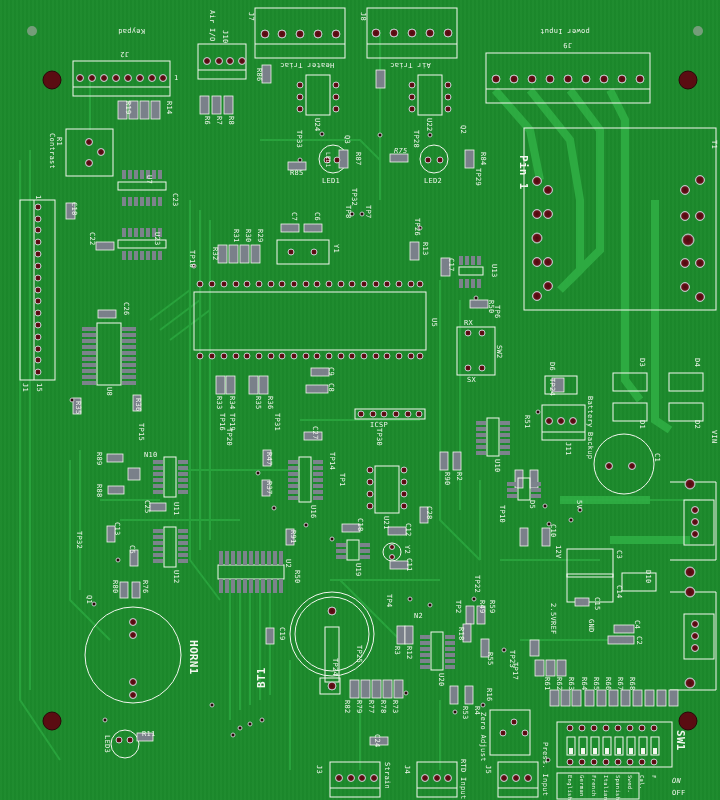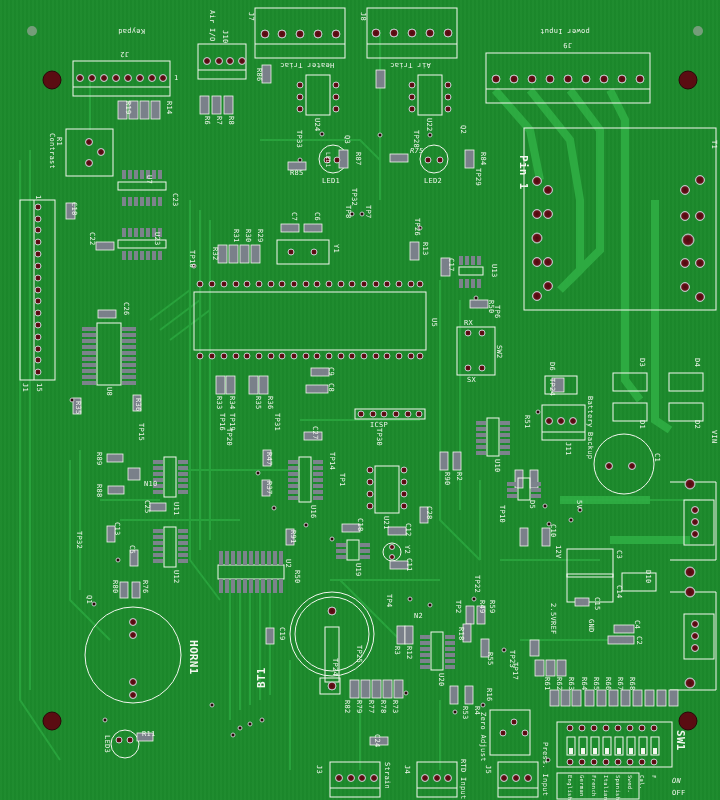--- a/index.html
+++ b/index.html
@@ -806,21 +806,21 @@
 <span class="lbl r90" style="left:593px;top:396px;">Battery Backup</span>
 <span class="lbl r90" style="left:571px;top:442px;">J11</span>
 <span class="lbl r90" style="left:660px;top:453px;">C1</span>
 <span class="lbl r90" style="left:717px;top:430px;">VIN</span>
 
 <span class="lbl r90" style="left:582px;top:500px;">5V</span>
 <span class="lbl r90" style="left:561px;top:545px;">12V</span>
 <span class="lbl r90" style="left:556px;top:603px;">2.5VREF</span>
 <span class="lbl r90" style="left:594px;top:619px;">GND</span>
 <span class="lbl" style="left:414px;top:613px;">N2</span>
-<span class="lbl" style="left:144px;top:452px;margin-top:29px;">N10</span>
+<span class="lbl" style="left:144px;top:452px;">N10</span>
 
 <span class="lbl r90 big" style="left:199px;top:640px;">HORN1</span>
 <span class="lbl r270 big" style="left:256px;top:688px;">BT1</span>
 
 <span class="lbl r90" style="left:322px;top:765px;">J3</span>
 <span class="lbl r90" style="left:390px;top:762px;">Strain</span>
 <span class="lbl r90" style="left:410px;top:765px;">J4</span>
 <span class="lbl r90" style="left:466px;top:759px;">RTD Input</span>
 <span class="lbl r90" style="left:491px;top:765px;">J5</span>
 <span class="lbl r90" style="left:548px;top:742px;">Press. Input</span>
@@ -879,21 +879,21 @@
 
 <span class="lbl" style="left:142px;top:731px;">R11</span>
 <span class="lbl r90" style="left:131px;top:101px;">R19</span>
 <span class="lbl r90" style="left:172px;top:101px;">R14</span>
 <span class="lbl r90" style="left:210px;top:116px;">R6</span>
 <span class="lbl r90" style="left:222px;top:116px;">R7</span>
 <span class="lbl r90" style="left:234px;top:116px;">R8</span>
 <span class="lbl r90" style="left:262px;top:68px;">R86</span>
 <span class="lbl" style="left:290px;top:170px;">R85</span>
 <span class="lbl r90" style="left:361px;top:152px;">R87</span>
-<span class="lbl" style="left:410px;top:148px;font-style:italic;">R75</span>
+<span class="lbl" style="left:394px;top:148px;font-style:italic;">R75</span>
 <span class="lbl r90" style="left:486px;top:152px;">R84</span>
 <span class="lbl r90" style="left:218px;top:247px;">R32</span>
 <span class="lbl r90" style="left:239px;top:229px;">R31</span>
 <span class="lbl r90" style="left:251px;top:229px;">R30</span>
 <span class="lbl r90" style="left:263px;top:229px;">R29</span>
 <span class="lbl r90" style="left:428px;top:242px;">R13</span>
 <span class="lbl r90" style="left:81px;top:401px;">R35</span>
 <span class="lbl r90" style="left:141px;top:398px;">R36</span>
 <span class="lbl r90" style="left:272px;top:452px;">R47</span>
 <span class="lbl r90" style="left:272px;top:481px;">R37</span>

